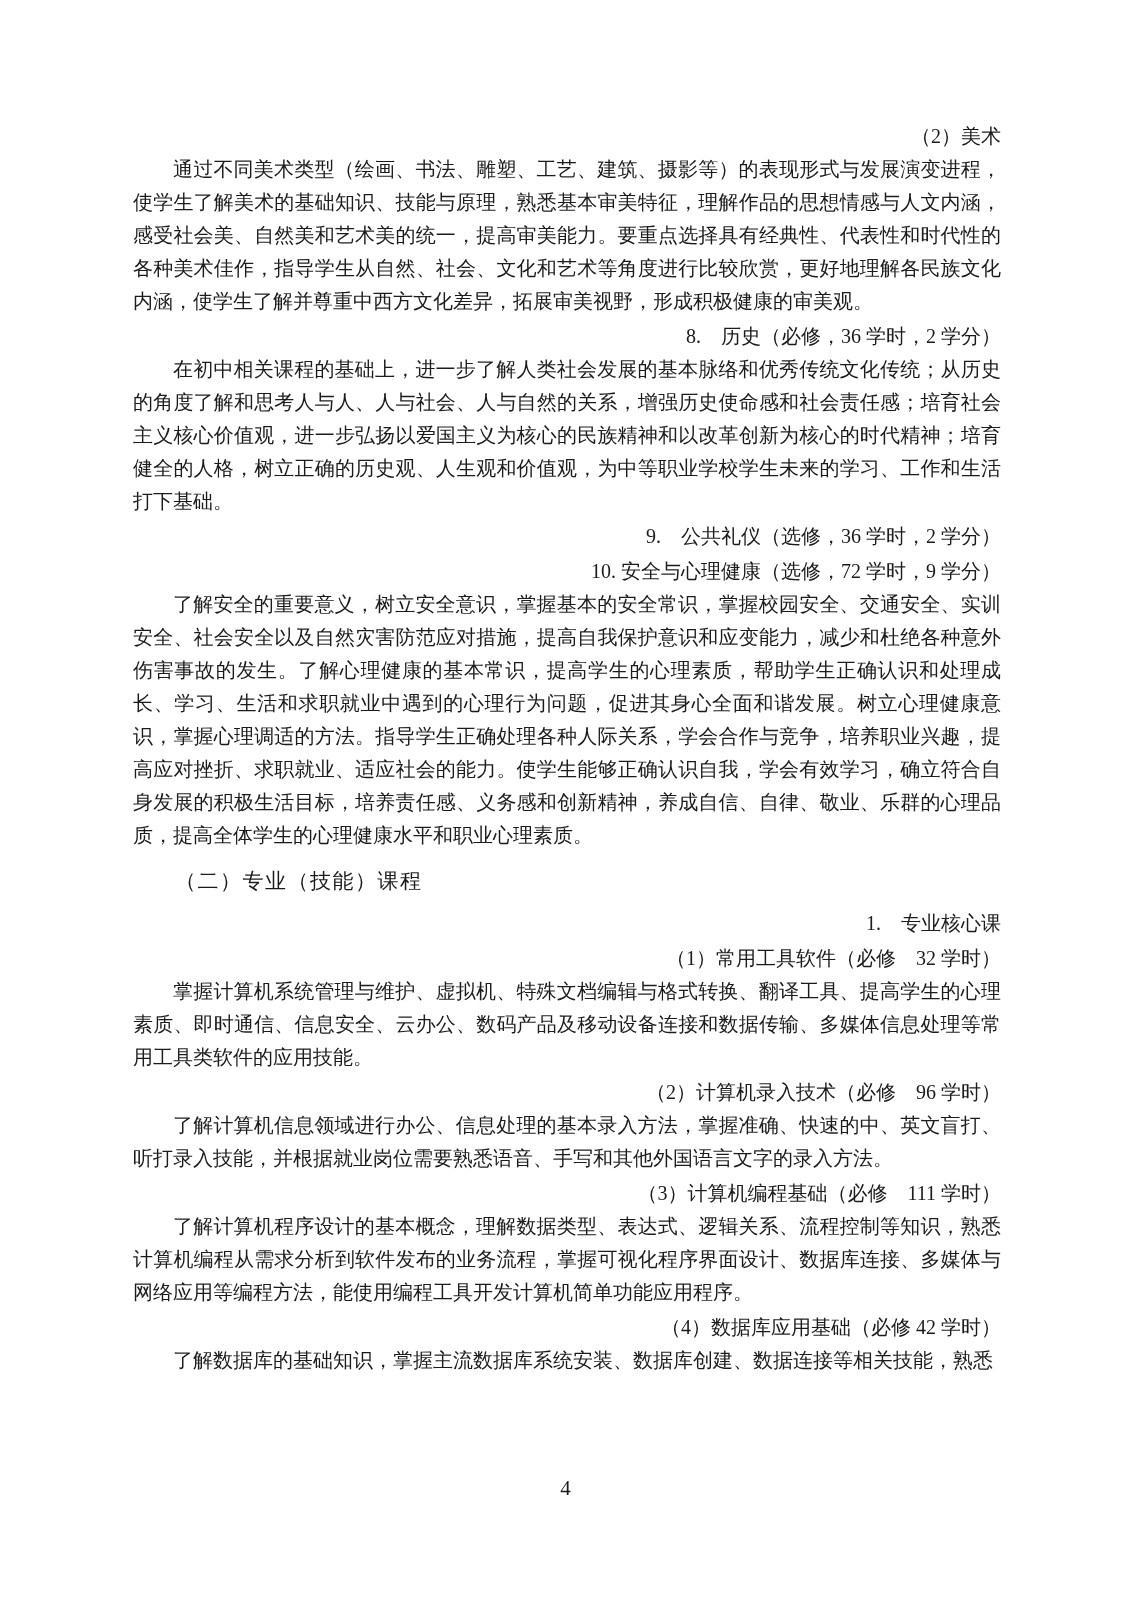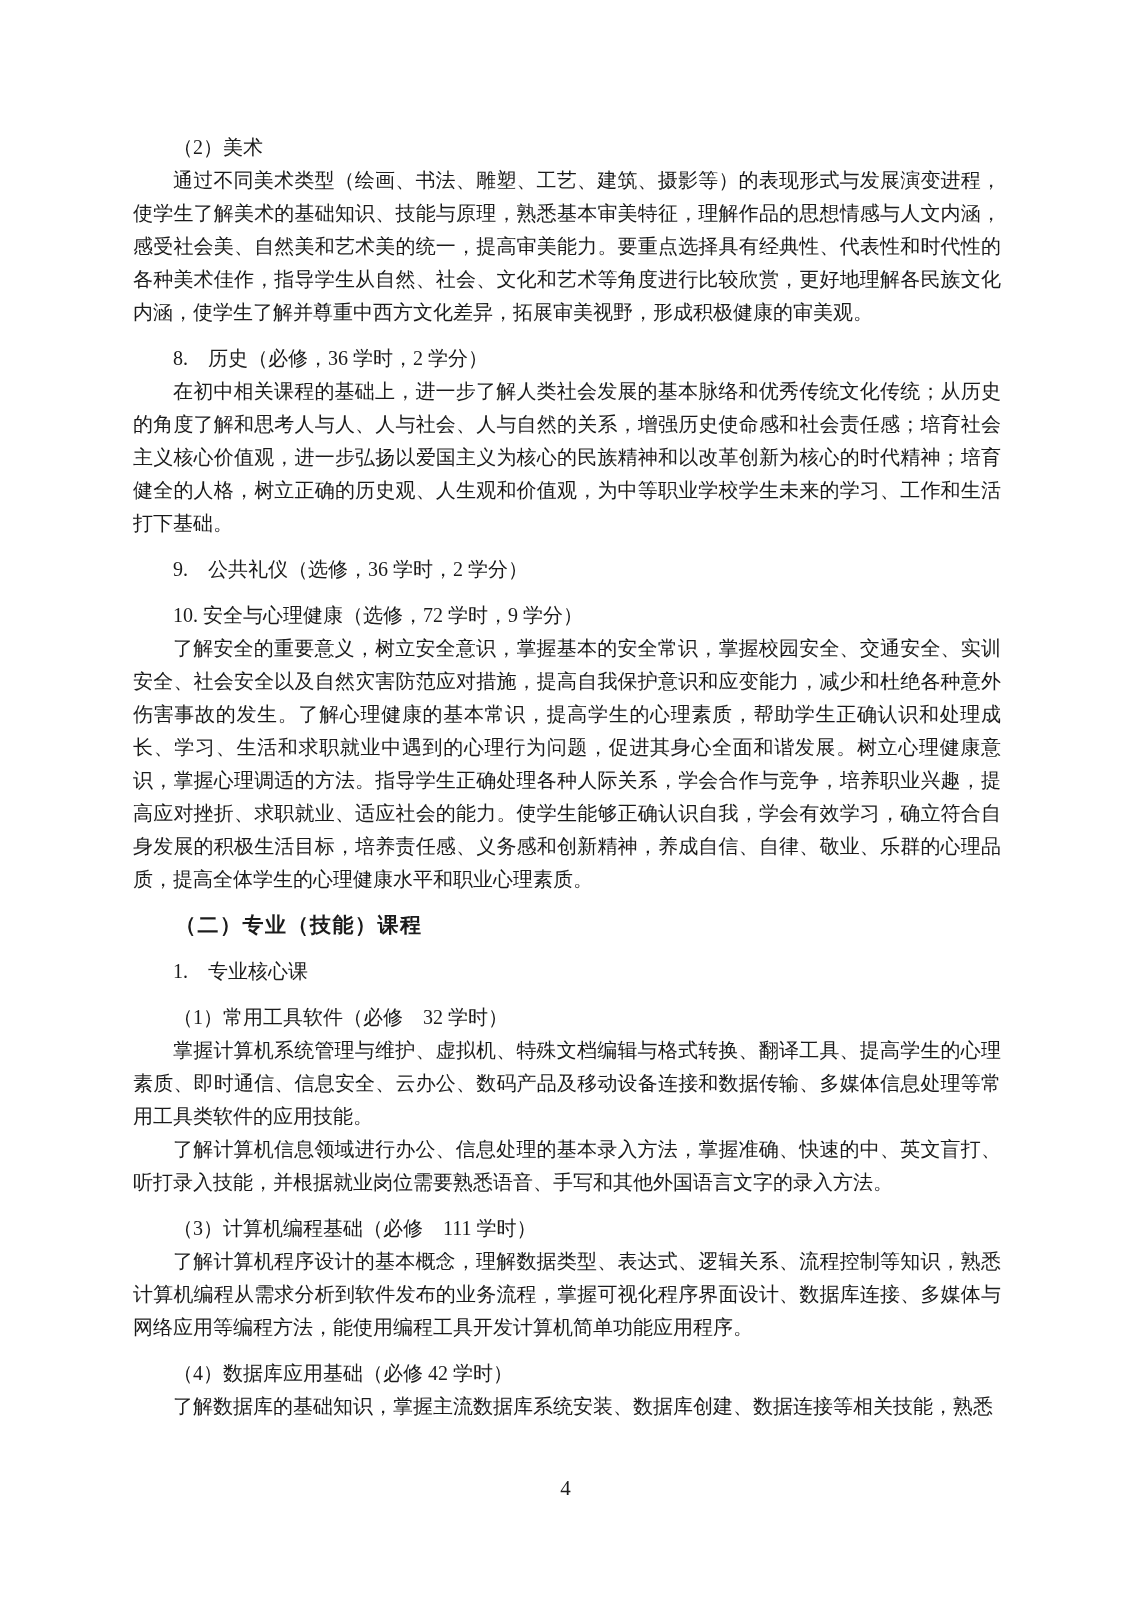--- a/index.html
+++ b/index.html
@@ -28,26 +28,26 @@
   .doc p {
     margin: 0;
     padding: 0;
   }
   .doc p.para {
     text-align: justify;
     text-indent: 2em;
   }
   .doc p.subheading {
     text-indent: 2em;
-    margin-top: 13px;
-    text-align: left;
+    margin-top: 2px;
+    text-align: right;
   }
   .doc p.kicker {
     text-indent: 2em;
-    font-weight: 700;
+    font-weight: 400;
     font-size: 21px;
     letter-spacing: 1.5px;
     margin-top: 13px;
     margin-bottom: 9px;
     text-align: left;
   }
   .page-footer {
     position: absolute;
     left: 0;
     top: 1476px;
@@ -67,20 +67,21 @@
       <p class="para">通过不同美术类型（绘画、书法、雕塑、工艺、建筑、摄影等）的表现形式与发展演变进程，使学生了解美术的基础知识、技能与原理，熟悉基本审美特征，理解作品的思想情感与人文内涵，感受社会美、自然美和艺术美的统一，提高审美能力。要重点选择具有经典性、代表性和时代性的各种美术佳作，指导学生从自然、社会、文化和艺术等角度进行比较欣赏，更好地理解各民族文化内涵，使学生了解并尊重中西方文化差异，拓展审美视野，形成积极健康的审美观。</p>
       <p class="subheading">8.　历史（必修，36 学时，2 学分）</p>
       <p class="para">在初中相关课程的基础上，进一步了解人类社会发展的基本脉络和优秀传统文化传统；从历史的角度了解和思考人与人、人与社会、人与自然的关系，增强历史使命感和社会责任感；培育社会主义核心价值观，进一步弘扬以爱国主义为核心的民族精神和以改革创新为核心的时代精神；培育健全的人格，树立正确的历史观、人生观和价值观，为中等职业学校学生未来的学习、工作和生活打下基础。</p>
       <p class="subheading">9.　公共礼仪（选修，36 学时，2 学分）</p>
       <p class="subheading">10. 安全与心理健康（选修，72 学时，9 学分）</p>
       <p class="para">了解安全的重要意义，树立安全意识，掌握基本的安全常识，掌握校园安全、交通安全、实训安全、社会安全以及自然灾害防范应对措施，提高自我保护意识和应变能力，减少和杜绝各种意外伤害事故的发生。了解心理健康的基本常识，提高学生的心理素质，帮助学生正确认识和处理成长、学习、生活和求职就业中遇到的心理行为问题，促进其身心全面和谐发展。树立心理健康意识，掌握心理调适的方法。指导学生正确处理各种人际关系，学会合作与竞争，培养职业兴趣，提高应对挫折、求职就业、适应社会的能力。使学生能够正确认识自我，学会有效学习，确立符合自身发展的积极生活目标，培养责任感、义务感和创新精神，养成自信、自律、敬业、乐群的心理品质，提高全体学生的心理健康水平和职业心理素质。</p>
       <p class="kicker">（二）专业（技能）课程</p>
       <p class="subheading">1.　专业核心课</p>
       <p class="subheading">（1）常用工具软件（必修　32 学时）</p>
       <p class="para">掌握计算机系统管理与维护、虚拟机、特殊文档编辑与格式转换、翻译工具、提高学生的心理素质、即时通信、信息安全、云办公、数码产品及移动设备连接和数据传输、多媒体信息处理等常用工具类软件的应用技能。</p>
+      <p class="subheading">（2）计算机录入技术（必修　96 学时）</p>
       <p class="para">了解计算机信息领域进行办公、信息处理的基本录入方法，掌握准确、快速的中、英文盲打、听打录入技能，并根据就业岗位需要熟悉语音、手写和其他外国语言文字的录入方法。</p>
       <p class="subheading">（3）计算机编程基础（必修　111 学时）</p>
       <p class="para">了解计算机程序设计的基本概念，理解数据类型、表达式、逻辑关系、流程控制等知识，熟悉计算机编程从需求分析到软件发布的业务流程，掌握可视化程序界面设计、数据库连接、多媒体与网络应用等编程方法，能使用编程工具开发计算机简单功能应用程序。</p>
       <p class="subheading">（4）数据库应用基础（必修 42 学时）</p>
       <p class="para">了解数据库的基础知识，掌握主流数据库系统安装、数据库创建、数据连接等相关技能，熟悉</p>
     </main>
   <footer class="page-footer">4</footer>
 </div>
 
 </body></html>

